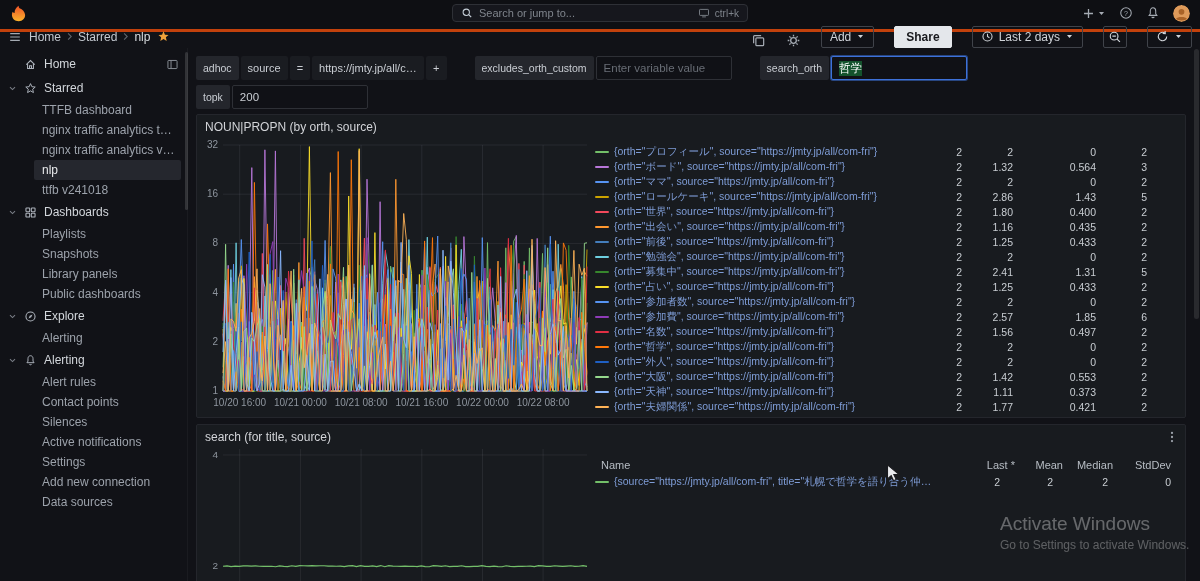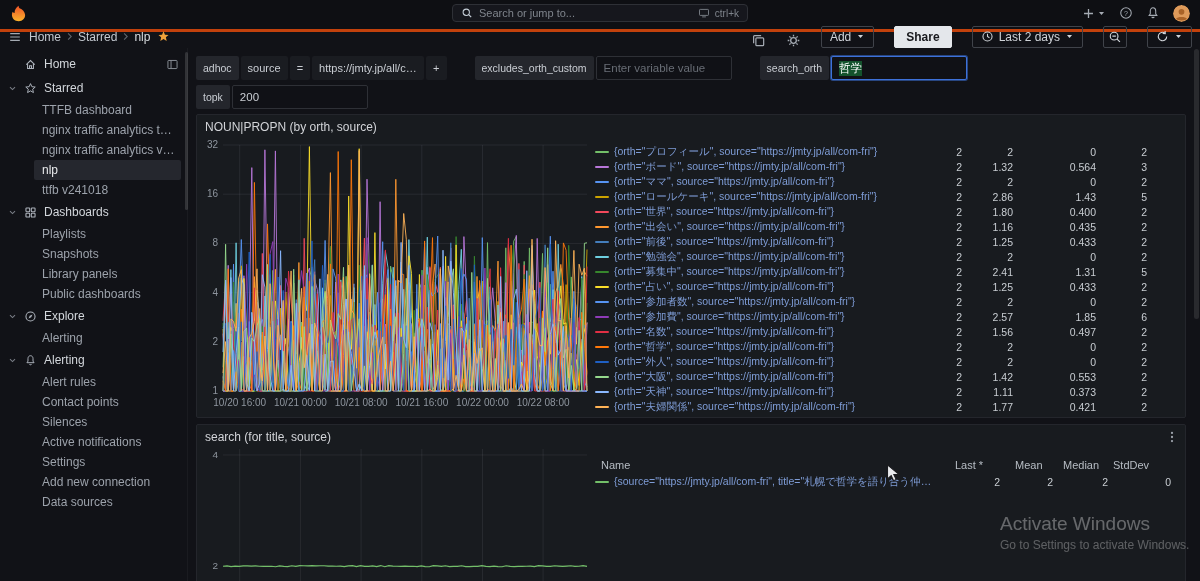--- a/index.html
+++ b/index.html
@@ -69,21 +69,21 @@
 .tick{fill:#8E959E;font-size:10px;font-family:inherit}
 .legend{flex:1;overflow:hidden;padding:5px 8px 4px 2px;font-size:10.5px}
 .legend-row{display:flex;align-items:center;height:15px;gap:5px}
 .swatch{width:14px;height:2px;border-radius:2px;flex:0 0 14px}
 .lg-label{flex:1;white-space:nowrap;overflow:hidden;text-overflow:ellipsis;color:#7E9CD6;cursor:pointer}
 .lg-val{text-align:right;color:#C8CDD2}
 .c0{width:38px}.c1{width:46px}.c2{width:78px}.c3{width:46px;margin-right:30px}
 
 .tbl-head{display:flex;align-items:center;height:18px;font-size:11px;color:#B7BDC4;margin-top:2px}
 .hName{flex:1;padding-left:6px;cursor:pointer}
-.hc{cursor:pointer}
+.hc{text-align:right;cursor:pointer}
 .h1{width:60px}.h2{width:48px}.h3{width:50px}.h4{width:58px;margin-right:6px}
 .tbl-row{display:flex;align-items:center;height:16px;gap:5px;font-size:10.5px}
 .v1{width:60px}.v2{width:48px}.v3{width:50px}.v4{width:58px;margin-right:6px}
 
 .watermark{position:absolute;left:1000px;top:513px;z-index:40;pointer-events:none}
 .wm1{font-size:19px;color:rgba(255,255,255,0.34)}
 .wm2{font-size:12px;color:rgba(255,255,255,0.30);margin-top:3px}
 .pagescroll{position:absolute;right:1px;top:49px;bottom:2px;width:5px;z-index:20}
 .pagescroll .thumb{width:5px;height:270px;background:rgba(255,255,255,0.10);border-radius:3px}
 .cursor{position:absolute;left:886px;top:464px;width:18px;height:20px;z-index:99;pointer-events:none}

